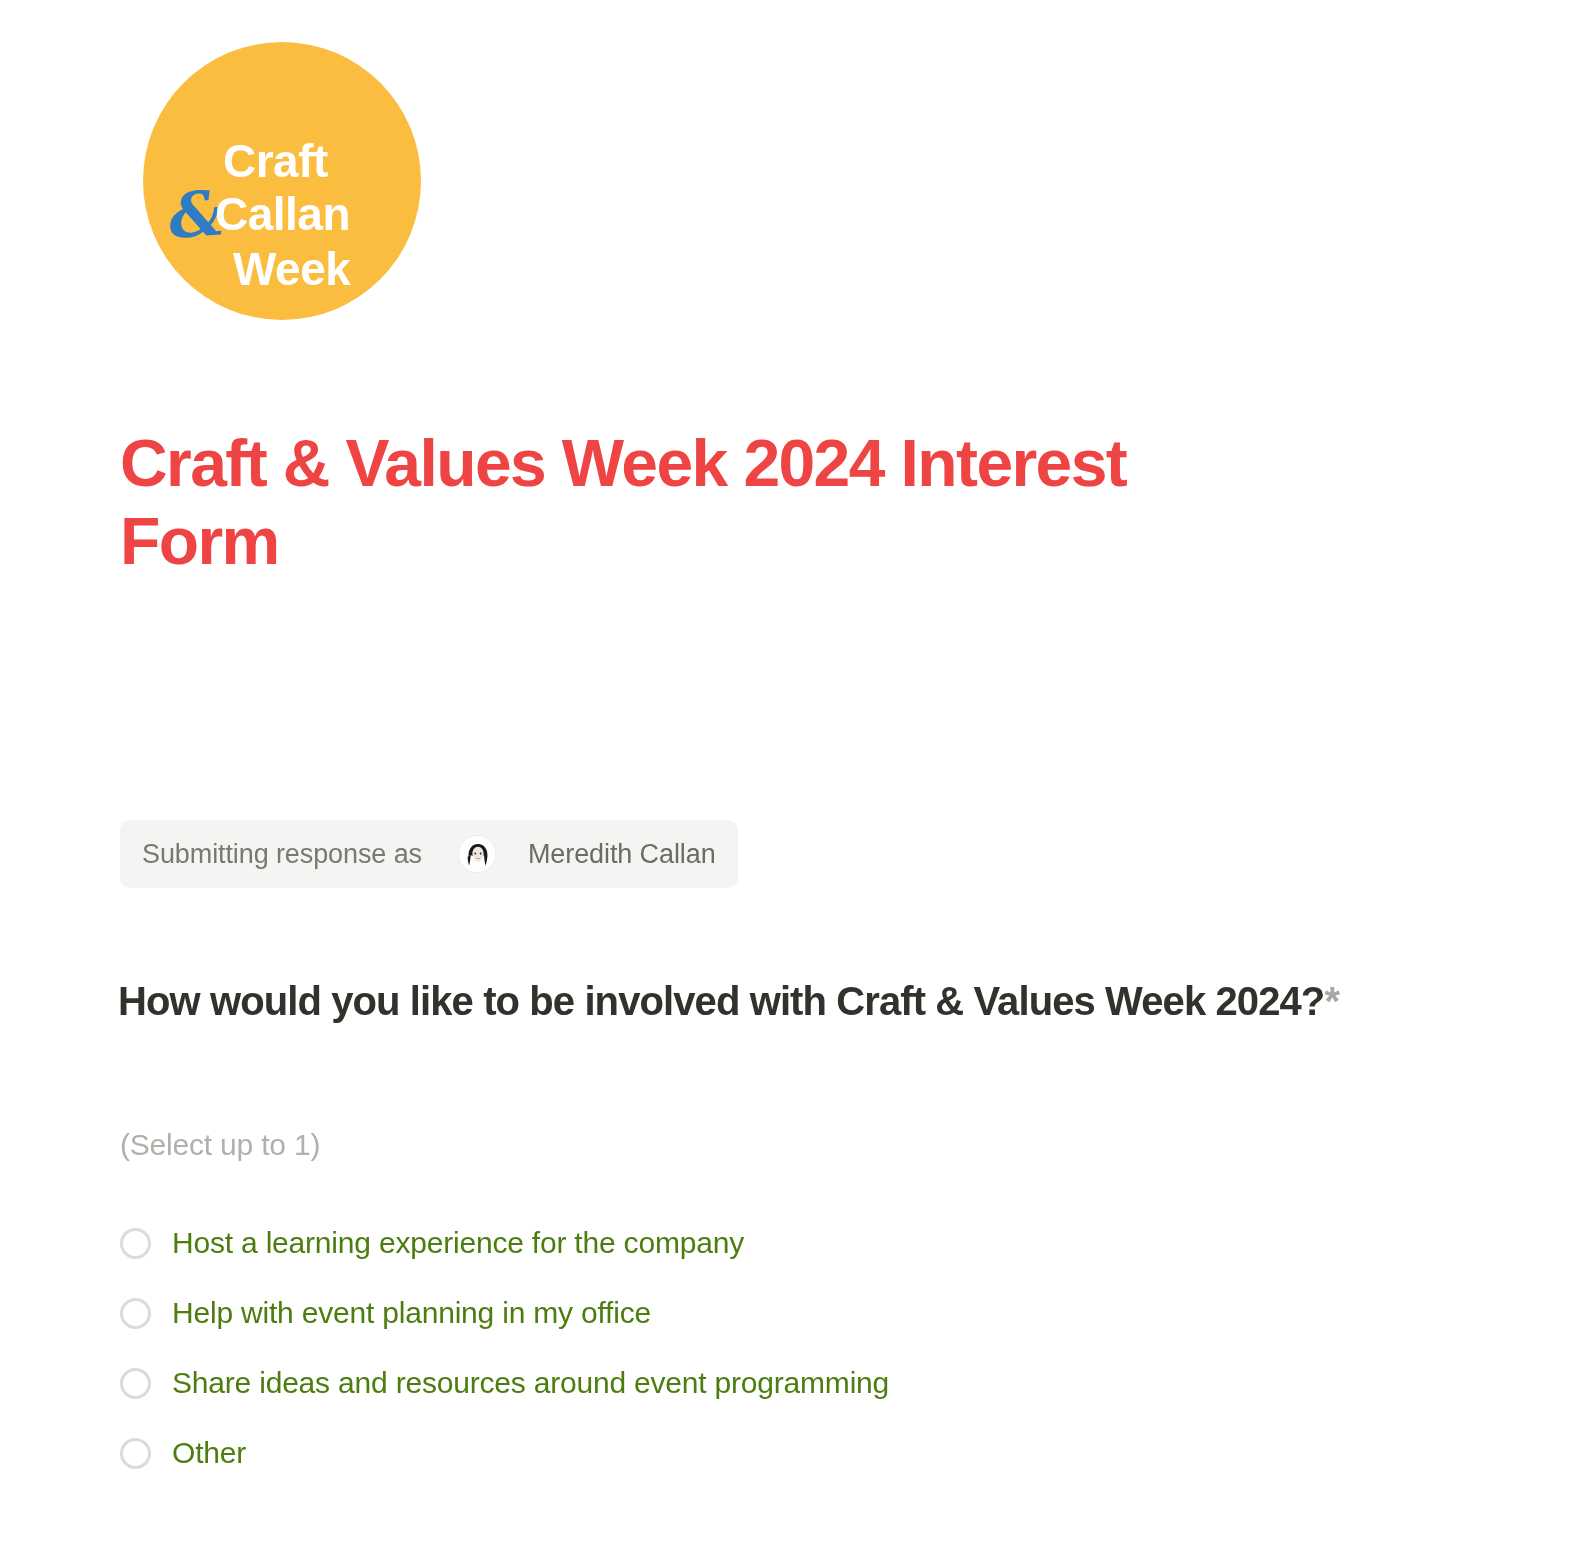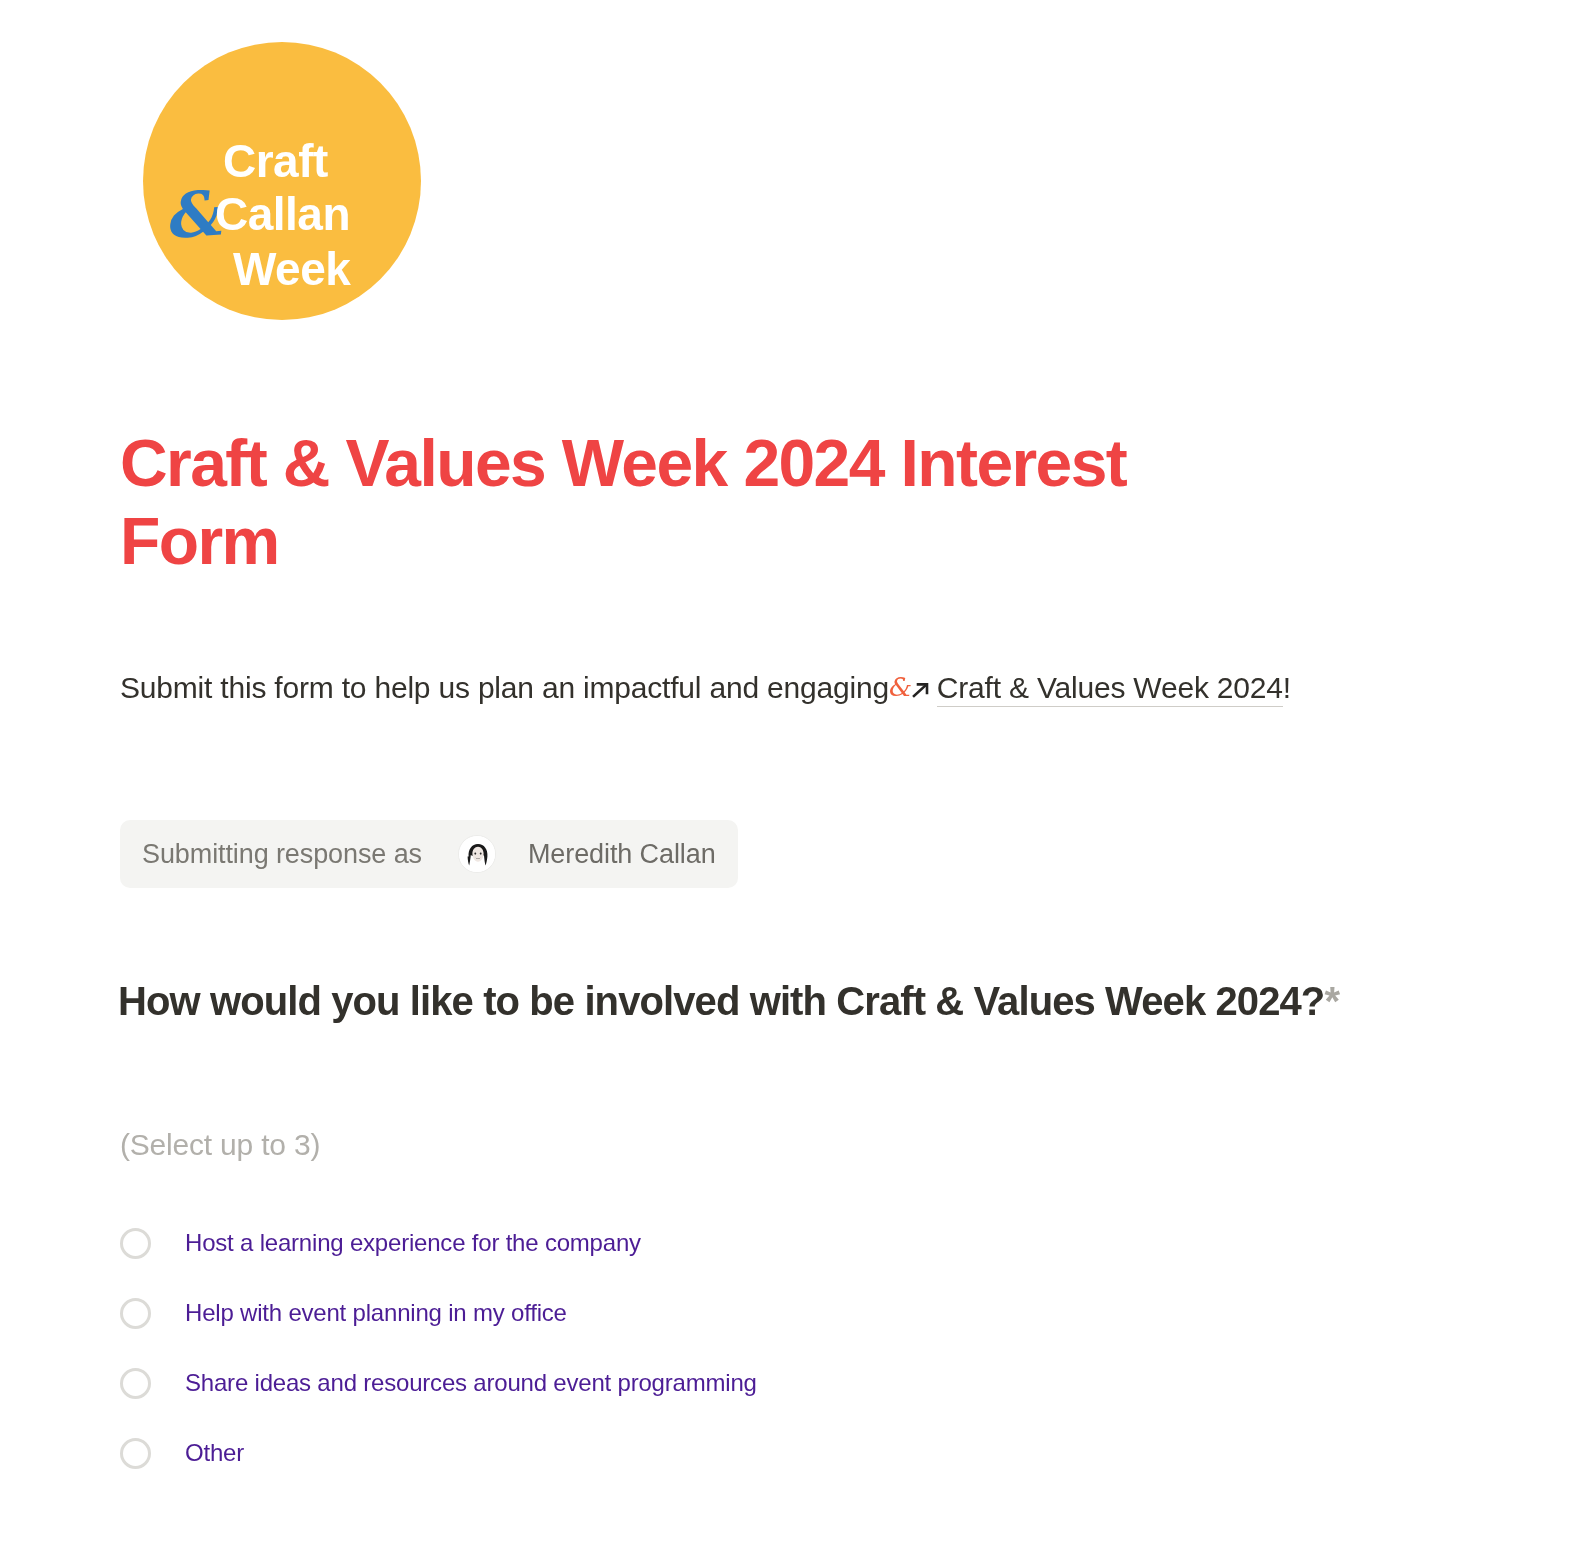--- a/index.html
+++ b/index.html
@@ -191,23 +191,23 @@
   .radio {
     width: 31px;
     height: 31px;
     border-radius: 50%;
     border: 3px solid #dcdbd7;
     background: #ffffff;
     flex: none;
     margin-left: 2px;
   }
   .option-label {
-    margin-left: 34px;
-    font-size: 24px;
-    color: #4c1d95;
+    margin-left: 21px;
+    font-size: 30px;
+    color: #4d7c0f;
     letter-spacing: -0.2px;
   }
 </style>
 </head>
 <body>
 
 <div class="page">
 
   <div class="logo-wrap">
     <div class="logo-circle">
@@ -215,28 +215,20 @@
         <span class="logo-line logo-line-1">Craft</span>
         <span class="logo-amp">&amp;</span>
         <span class="logo-line logo-line-2">Callan</span>
         <span class="logo-line logo-line-3">Week</span>
       </div>
     </div>
   </div>
 
   <h1 class="form-title">Craft &amp; Values Week 2024 Interest Form</h1>
 
-  <div class="form-desc">
-    <span>Submit this form to help us plan an impactful and engaging</span><span class="inline-amp">&amp;</span><span class="ext-arrow"><svg width="20" height="22" viewBox="0 0 20 22">
-          <g stroke="#242322" stroke-width="2.6" fill="none" stroke-linecap="square">
-            <path d="M3 17 L15 6"></path>
-            <path d="M7 5.4 L16 5.4 L16 14"></path>
-          </g>
-        </svg></span><a class="desc-link" href="#">Craft &amp; Values Week 2024</a><span>!</span>
-  </div>
 
   <div class="submit-as">
     <span class="submit-as-label">Submitting response as</span>
     <span class="avatar">
       <svg width="38" height="38" viewBox="0 0 38 38">
         <circle cx="19" cy="19" r="19" fill="#ffffff"></circle>
         <g fill="#1a1a1a">
           <path d="M9.6 20.5c-0.6-7 3.2-12.5 9.4-12.5s10 5.5 9.4 12.5c-0.3 3.6-1 6.8-1.9 9.1-1.2-5.6-1.5-10.4-1.5-10.4s-4.6 2.1-9.6 1.2c-2.3-0.4-3.6-1.4-3.6-1.4s-0.4 5-1.6 10.6c-0.9-2.3-1.5-5.5-1.6-9.1z"></path>
         </g>
         <path d="M13.4 17.6c0-4 2.4-6.9 5.6-6.9s5.6 2.9 5.6 6.9c0 4.6-2.5 8.2-5.6 8.2s-5.6-3.6-5.6-8.2z" fill="#efe7e2"></path>
@@ -247,21 +239,21 @@
         </g>
         <path d="M12.9 16.2c0.4-4.7 2.7-7.5 6.1-7.5s5.7 2.8 6.1 7.5c0.2-0.1 0.3-1.4 0.3-1.4-0.6-3.7-2.9-6.1-6.4-6.1s-5.8 2.4-6.4 6.1c0 0 0.1 1.3 0.3 1.4z" fill="#1a1a1a"></path>
       </svg>
     </span>
     <span class="submit-as-name">Meredith Callan</span>
   </div>
 
   <div class="question">
     <span>How would you like to be involved with Craft &amp; Values Week 2024?</span><span class="required-star">*</span>
   </div>
-  <div class="select-hint">(Select up to 3)</div>
+  <div class="select-hint">(Select up to 1)</div>
 
   <div class="options">
     <div class="option-row">
       <span class="radio"></span>
       <span class="option-label">Host a learning experience for the company</span>
     </div>
     <div class="option-row">
       <span class="radio"></span>
       <span class="option-label">Help with event planning in my office</span>
     </div>

